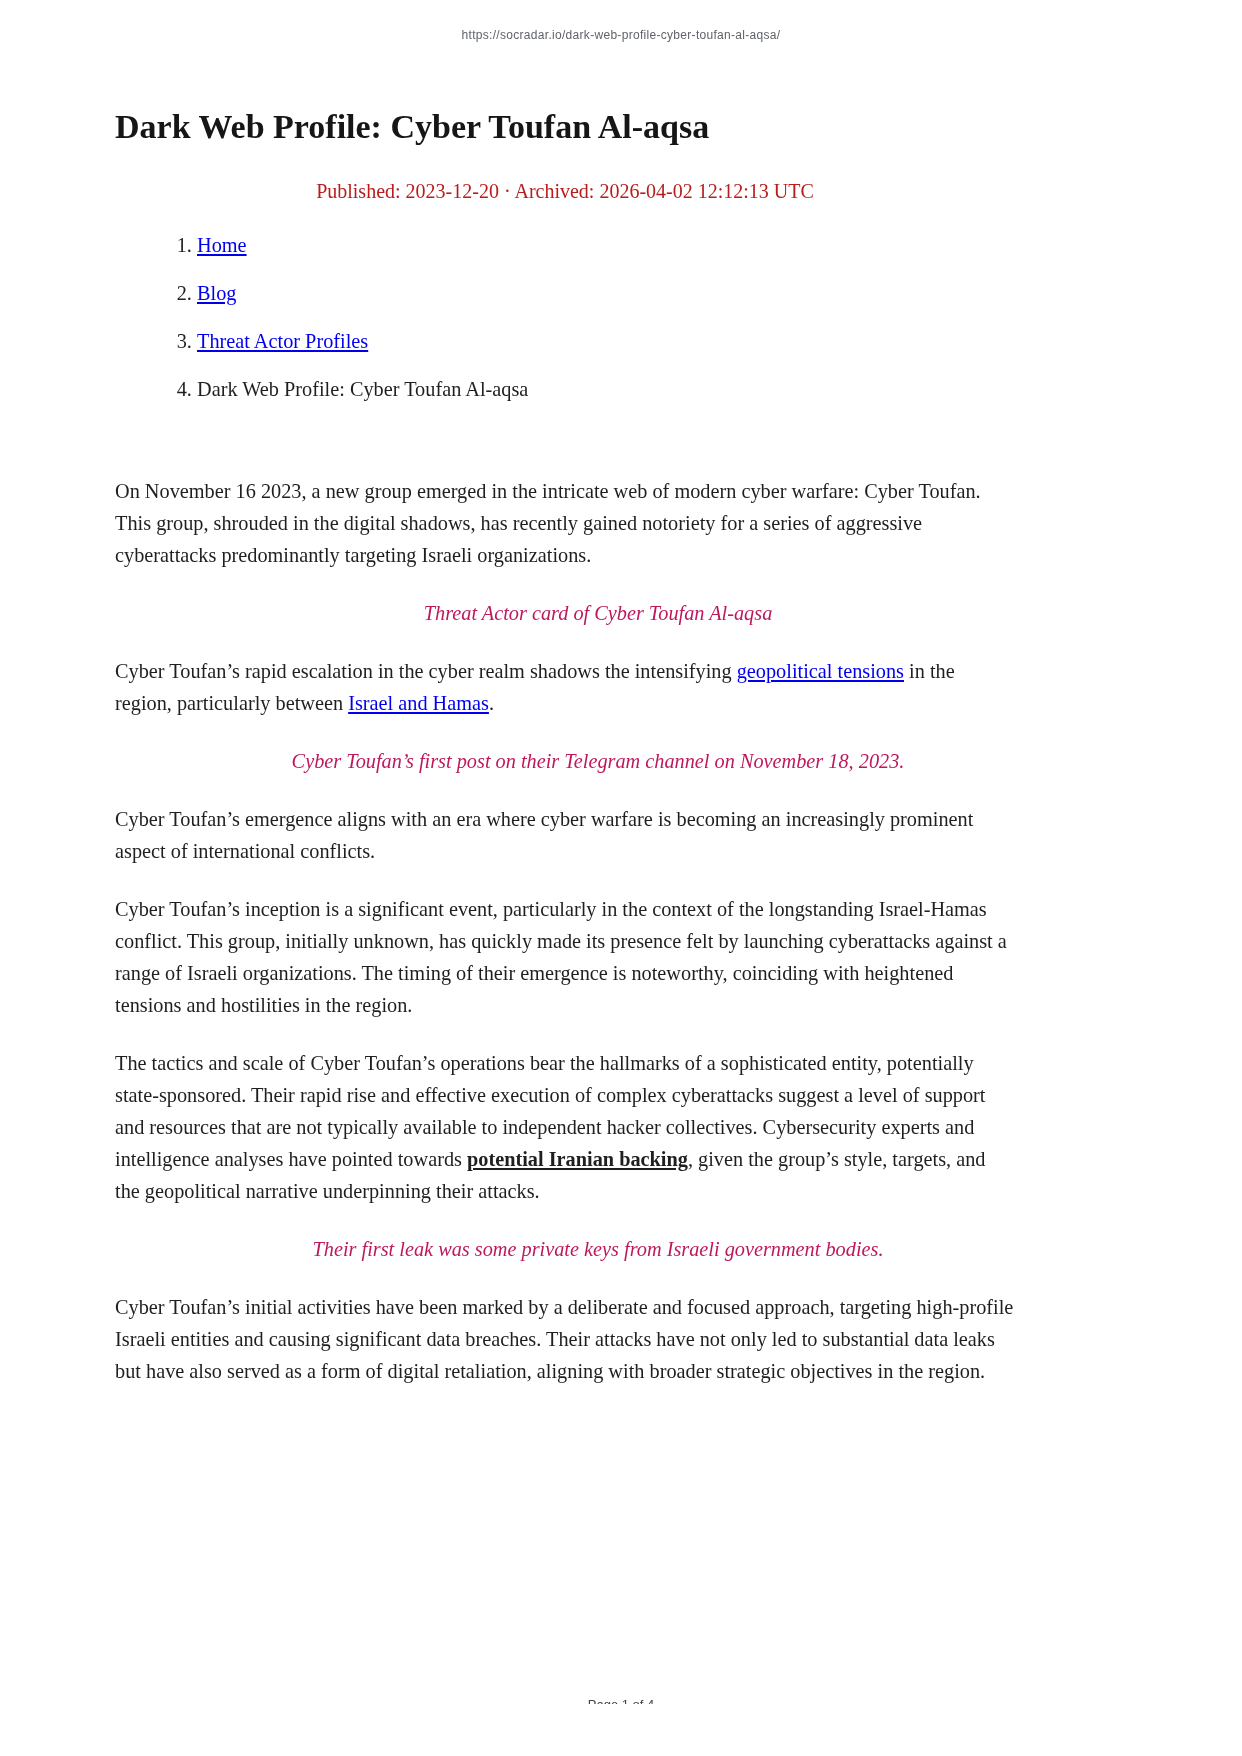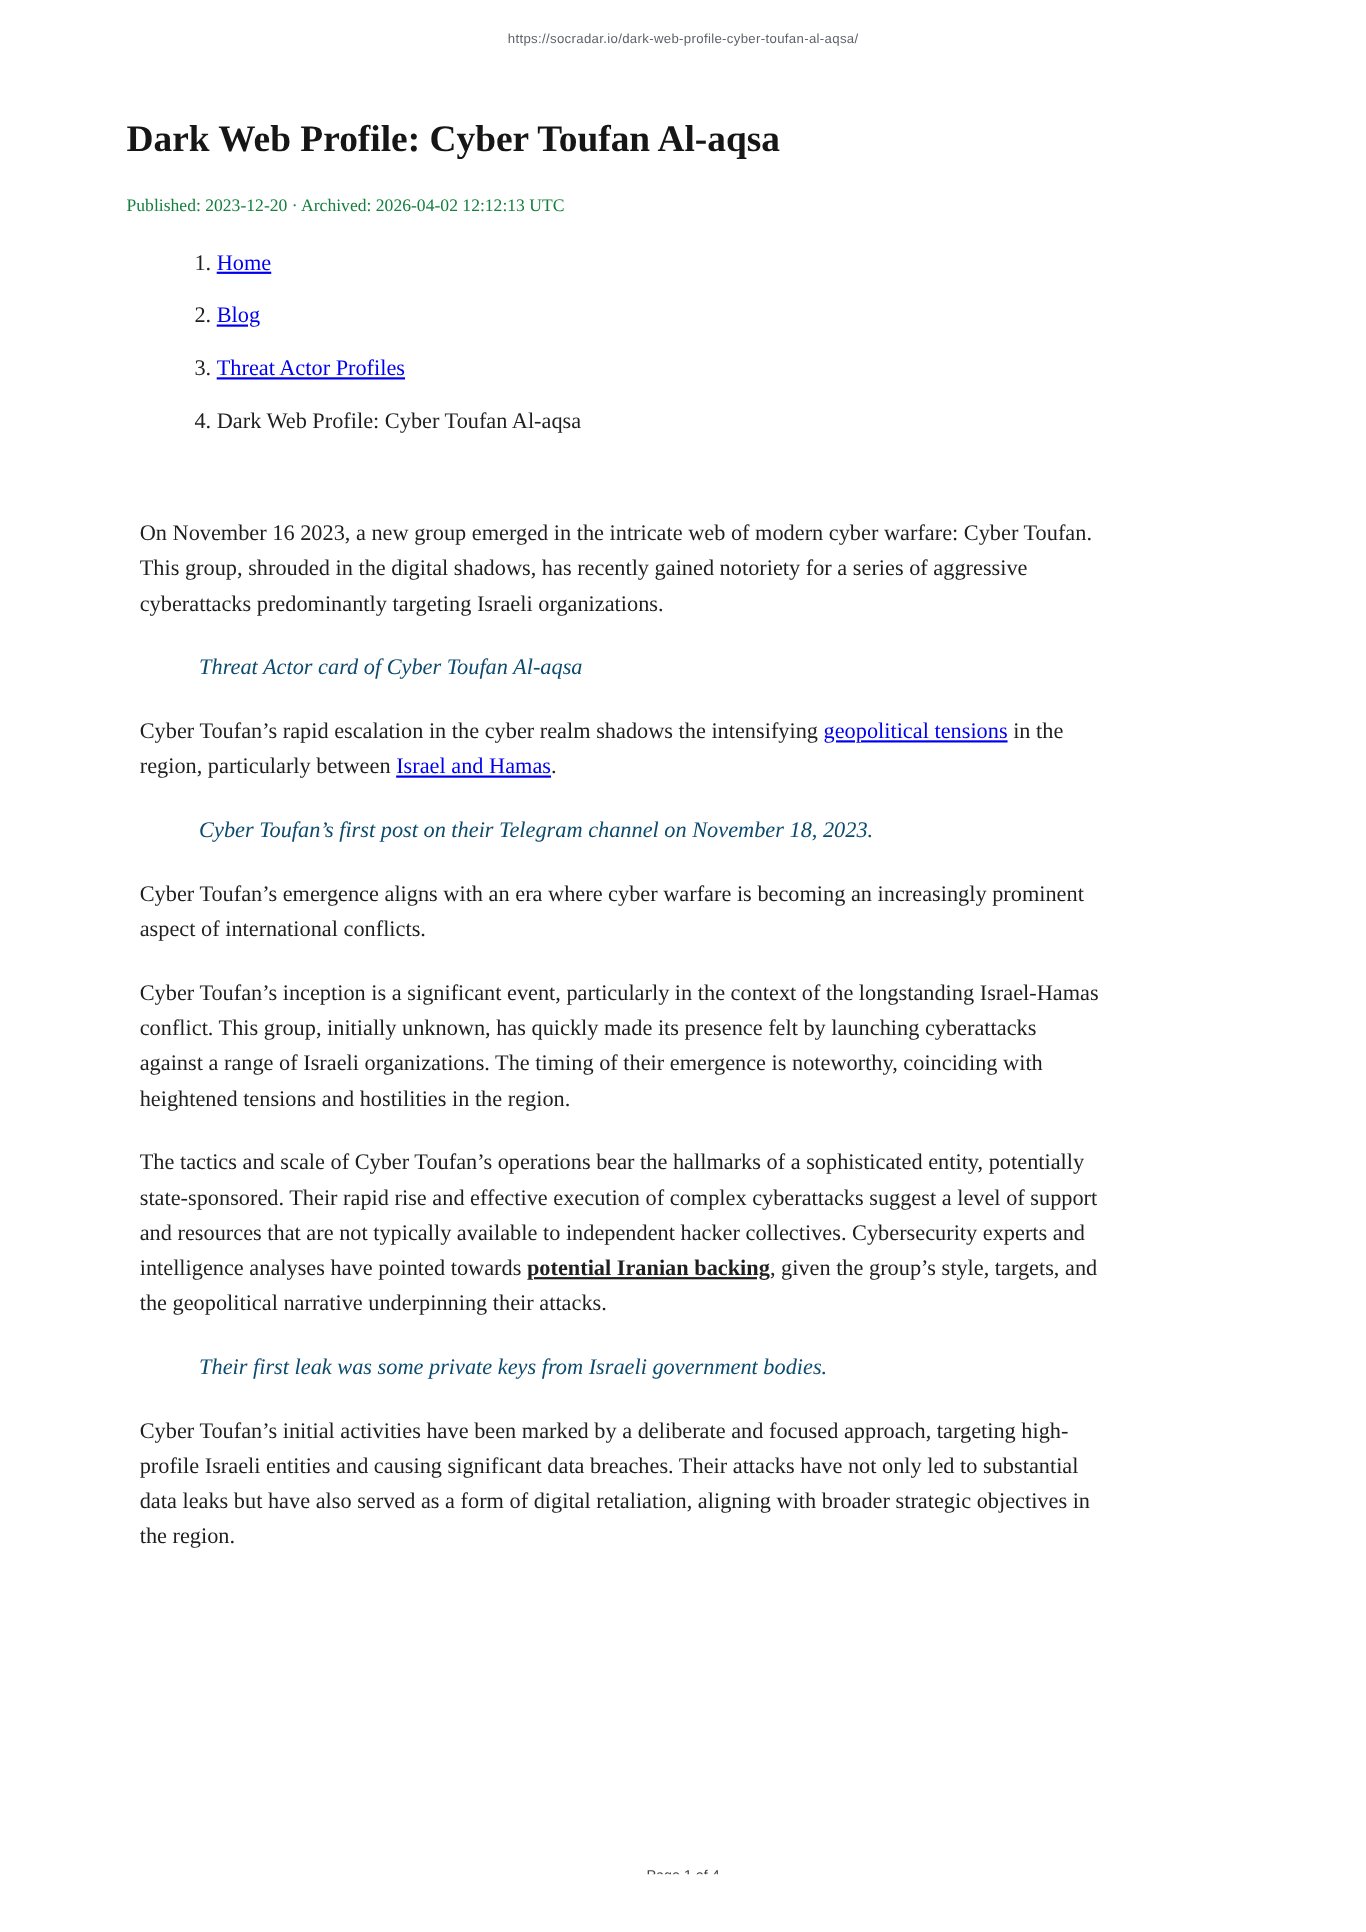--- a/index.html
+++ b/index.html
@@ -31,45 +31,47 @@
     padding-top: 106px;
   }
   h1.title {
     font-size: 34px;
     line-height: 1.25;
     font-weight: bold;
     color: #161616;
     margin: 0 0 28px 0;
   }
   p.meta {
-    font-size: 16px;
+    font-size: 20px;
     line-height: 1.4;
-    color: #15803d;
+    color: #b91c1c;
     margin: 0 0 24px 0;
+    text-align: center;
   }
   ol.breadcrumbs {
     margin: 0 0 70px 0;
     padding: 0 0 0 66px;
     font-size: 20.3px;
     line-height: 32px;
     color: #1f1f1f;
   }
   ol.breadcrumbs li { margin: 16px; }
   a.link { color: #0000EE; text-decoration: underline; cursor: pointer; }
   p.body {
     font-size: 20.3px;
     line-height: 32px;
-    margin: 26px 12px;
+    margin: 26px 0;
   }
   p.caption {
     font-size: 20.3px;
     line-height: 32px;
     font-style: italic;
     margin: 26px 0 26px 66px;
-    color: #0c4a6e;
+    color: #be185d;
+    text-align: center;
   }
   h2.section {
     font-size: 27px;
     line-height: 1.35;
     font-weight: bold;
     color: #161616;
     margin: 70px 0 50px 0;
   }
   .bold-inline { font-weight: bold; text-decoration: underline; }
   .page-footer {

